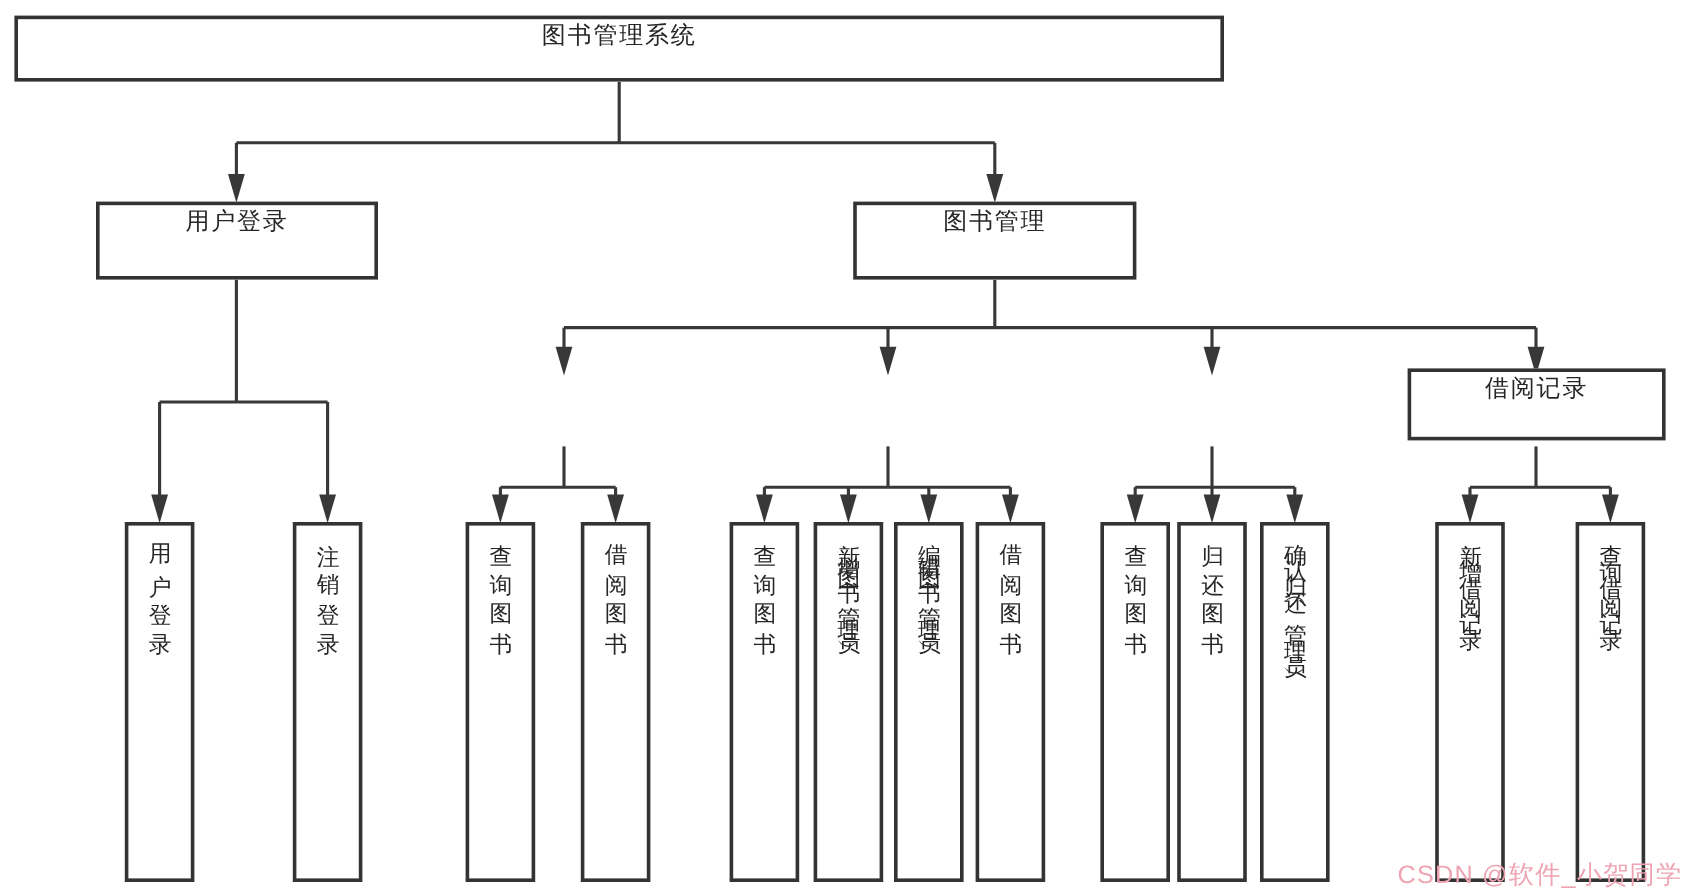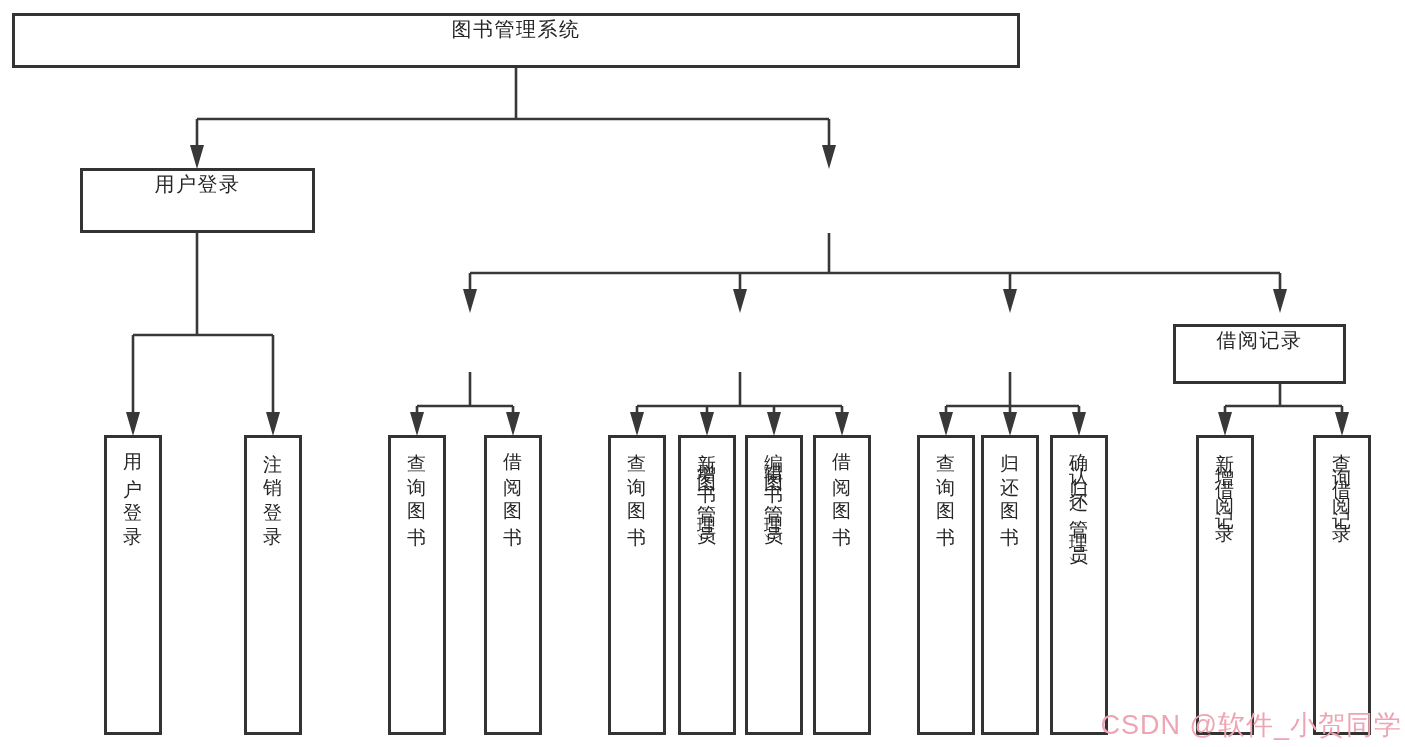--- a/index.html
+++ b/index.html
@@ -53,21 +53,21 @@
   }
   .sp-wide span{letter-spacing:1.3em;}
   .sp-mid  span{letter-spacing:0.75em;}
   .sp-tight span{letter-spacing:0.55em;}
   .sp-tight8 span{letter-spacing:0.7em;}
   .watermark{
     position:absolute;
     right:3px;
     bottom:4px;
     z-index:3;
-    font-size:27px;
+    font-size:21px;
     letter-spacing:1px;
     color:var(--wm);
     white-space:nowrap;
   }
 </style>
 </head>
 <body>
 
 <div class="canvas">
 
@@ -140,22 +140,25 @@
     </g>
   </svg>
 
   <div class="box h" style="left:12px;top:13px;width:1008px;height:55px">
     <span>图书管理系统</span>
   </div>
 
   <div class="box h" style="left:80px;top:168px;width:235px;height:65px">
     <span>用户登录</span>
   </div>
-
-  <div class="box h" style="left:1173px;top:324px;width:173px;height:60px">
+  <div class="box h" style="left:711px;top:168px;width:236px;height:65px">
+    <span>图书管理</span>
+  </div>
+
+  <div class="box h" style="left:1173px;top:307px;width:215px;height:60px">
     <span>借阅记录</span>
   </div>
 
   <div class="box v sp-wide" style="left:104px;top:435px;width:58px;height:300px">
     <span>用户登录</span>
   </div>
   <div class="box v sp-wide" style="left:244px;top:435px;width:58px;height:300px">
     <span>注销登录</span>
   </div>
 

